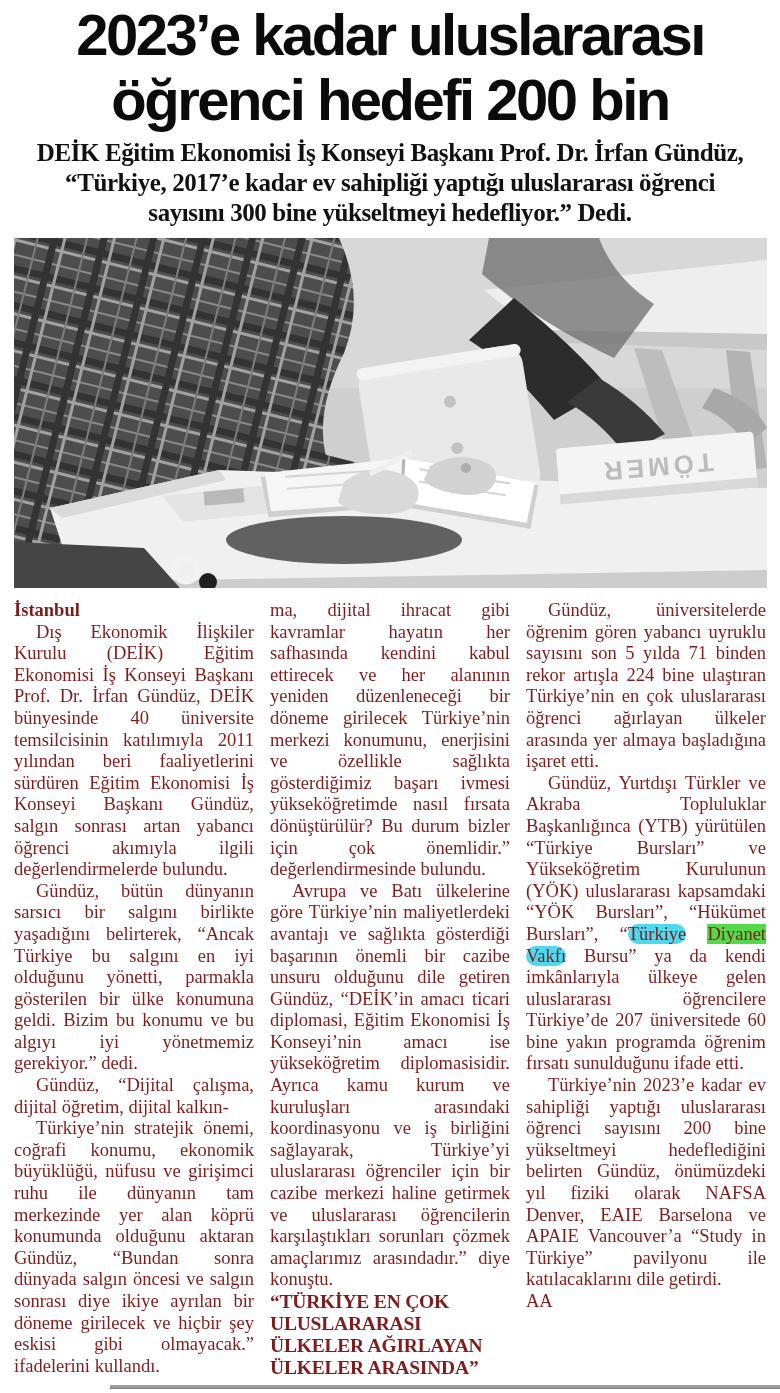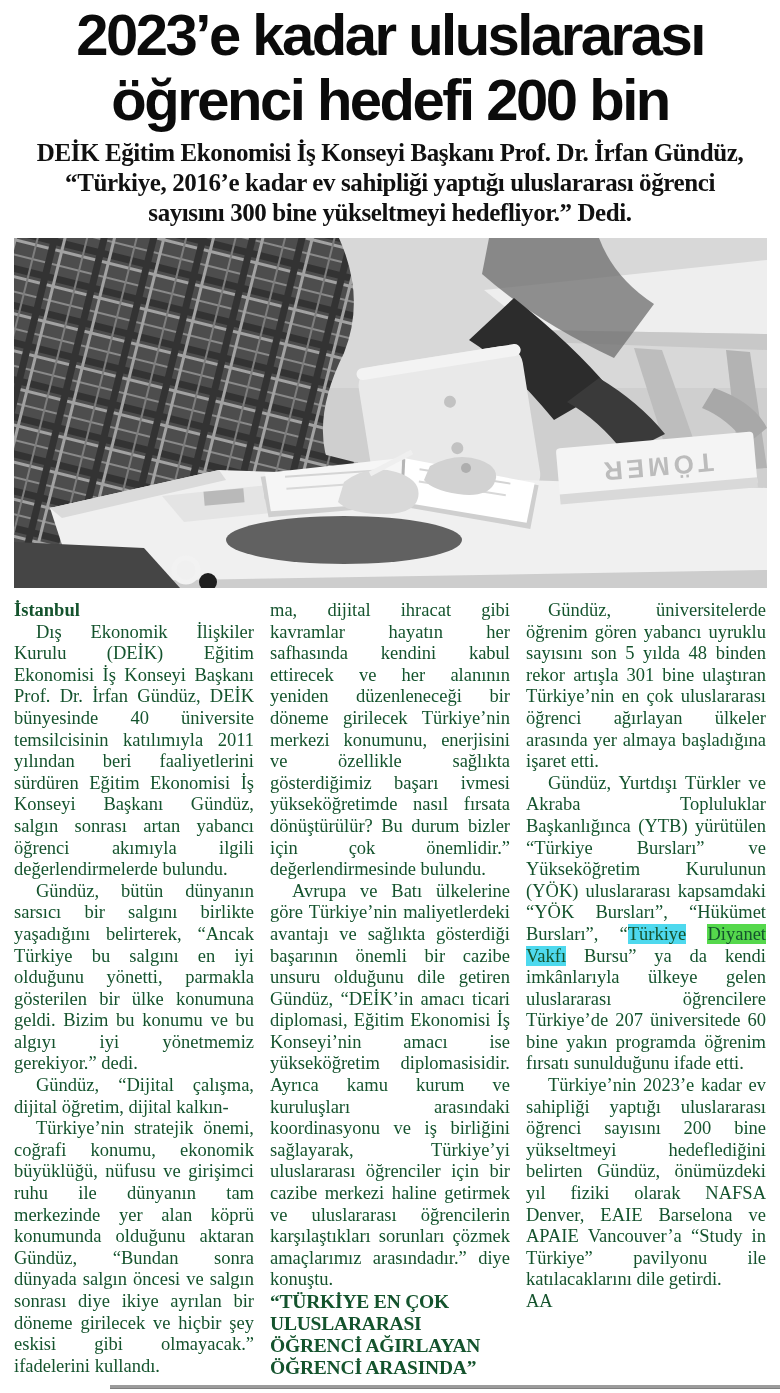--- a/index.html
+++ b/index.html
@@ -34,49 +34,49 @@
   }
   .photo svg { display:block; }
 
   
   .columns {
     position:absolute; top:600px; left:14px; width:752px; height:788px;
     display:flex; gap:16px; overflow:hidden;
   }
   .col {
     width:240px; height:788px; overflow:hidden;
-    font-size:18.5px; line-height:21.6px; text-align:justify; color:#14532d;
+    font-size:18.5px; line-height:21.6px; text-align:justify; color:#7f1d1d;
   }
   .col p { margin:0; }
   .dateline { font-weight:bold; text-align:left; }
   .indent { text-indent:22px; }
   .subhead {
     font-weight:bold; font-size:19.5px; line-height:22px;
     text-align:left; letter-spacing:-0.2px; margin-top:1px;
   }
-  .hl-cyan  { background:#4ed9ee; }
+  .hl-cyan  { background:#4ed9ee;border-radius:10px; }
   .hl-green { background:#55d84c; }
 
   
   .bottom-rule {
     position:absolute; top:1385px; left:110px; width:670px; height:4px;
     background:#9c9c9c; border-bottom:1px solid #7f7f7f;
   }
 </style>
 </head>
 <body>
 
 <div class="page">
 
   <h1 class="headline">
     <span>2023’e kadar uluslararası</span>
     <span>öğrenci hedefi 200 bin</span>
   </h1>
 
-  <p class="subtitle">DEİK Eğitim Ekonomisi İş Konseyi Başkanı Prof. Dr. İrfan Gündüz, “Türkiye, 2016’e kadar ev sahipliği yaptığı uluslararası öğrenci sayısını 300 bine yükseltmeyi hedefliyor.” Dedi.</p>
+  <p class="subtitle">DEİK Eğitim Ekonomisi İş Konseyi Başkanı Prof. Dr. İrfan Gündüz, “Türkiye, 2017’e kadar ev sahipliği yaptığı uluslararası öğrenci sayısını 300 bine yükseltmeyi hedefliyor.” Dedi.</p>
 
   <div class="photo">
     <svg viewBox="0 0 753 350" width="753" height="350">
       <defs>
         <pattern id="plaid" width="48" height="36" patternUnits="userSpaceOnUse" patternTransform="rotate(14)">
           <rect width="48" height="36" fill="#4d4d4d"></rect>
           <rect y="0" width="48" height="3" fill="#a2a2a2"></rect>
           <rect y="15" width="48" height="2" fill="#8a8a8a"></rect>
           <rect y="26" width="48" height="7" fill="#333333"></rect>
           <rect x="0" width="3" height="36" fill="#a2a2a2"></rect>
@@ -169,25 +169,25 @@
       <p class="dateline">İstanbul</p>
       <p class="indent">Dış Ekonomik İlişkiler Kurulu (DEİK) Eğitim Ekonomisi İş Konseyi Başkanı Prof. Dr. İrfan Gündüz, DEİK bünyesinde 40 üniversite temsilcisinin katılımıyla 2011 yılından beri faaliyetlerini sürdüren Eğitim Ekonomisi İş Konseyi Başkanı Gündüz, salgın sonrası artan yabancı öğrenci akımıyla ilgili değerlendirmelerde bulundu.</p>
       <p class="indent">Gündüz, bütün dünyanın sarsıcı bir salgını birlikte yaşadığını belirterek, “Ancak Türkiye bu salgını en iyi olduğunu yönetti, parmakla gösterilen bir ülke konumuna geldi. Bizim bu konumu ve bu algıyı iyi yönetmemiz gerekiyor.” dedi.</p>
       <p class="indent">Gündüz, “Dijital çalışma, dijital öğretim, dijital kalkın-</p>
       <p class="indent">Türkiye’nin stratejik önemi, coğrafi konumu, ekonomik büyüklüğü, nüfusu ve girişimci ruhu ile dünyanın tam merkezinde yer alan köprü konumunda olduğunu aktaran Gündüz, “Bundan sonra dünyada salgın öncesi ve salgın sonrası diye ikiye ayrılan bir döneme girilecek ve hiçbir şey eskisi gibi olmayacak.” ifadelerini kullandı.</p>
     </div>
 
     <div class="col">
       <p>ma, dijital ihracat gibi kavramlar hayatın her safhasında kendini kabul ettirecek ve her alanının yeniden düzenleneceği bir döneme girilecek Türkiye’nin merkezi konumunu, enerjisini ve özellikle sağlıkta gösterdiğimiz başarı ivmesi yükseköğretimde nasıl fırsata dönüştürülür? Bu durum bizler için çok önemlidir.” değerlendirmesinde bulundu.</p>
       <p class="indent">Avrupa ve Batı ülkelerine göre Türkiye’nin maliyetlerdeki avantajı ve sağlıkta gösterdiği başarının önemli bir cazibe unsuru olduğunu dile getiren Gündüz, “DEİK’in amacı ticari diplomasi, Eğitim Ekonomisi İş Konseyi’nin amacı ise yükseköğretim diplomasisidir. Ayrıca kamu kurum ve kuruluşları arasındaki koordinasyonu ve iş birliğini sağlayarak, Türkiye’yi uluslararası öğrenciler için bir cazibe merkezi haline getirmek ve uluslararası öğrencilerin karşılaştıkları sorunları çözmek amaçlarımız arasındadır.” diye konuştu.</p>
-      <p class="subhead">“TÜRKİYE EN ÇOK ULUSLARARASI ÖĞRENCİ AĞIRLAYAN ÖĞRENCİ ARASINDA”</p>
+      <p class="subhead">“TÜRKİYE EN ÇOK ULUSLARARASI ÜLKELER AĞIRLAYAN ÜLKELER ARASINDA”</p>
     </div>
 
     <div class="col">
-      <p class="indent">Gündüz, üniversitelerde öğrenim gören yabancı uyruklu sayısını son 5 yılda 48 binden rekor artışla 301 bine ulaştıran Türkiye’nin en çok uluslararası öğrenci ağırlayan ülkeler arasında yer almaya başladığına işaret etti.</p>
+      <p class="indent">Gündüz, üniversitelerde öğrenim gören yabancı uyruklu sayısını son 5 yılda 71 binden rekor artışla 224 bine ulaştıran Türkiye’nin en çok uluslararası öğrenci ağırlayan ülkeler arasında yer almaya başladığına işaret etti.</p>
       <p class="indent"><span>Gündüz, Yurtdışı Türkler ve Akraba Topluluklar Başkanlığınca (YTB) yürütülen “Türkiye Bursları” ve Yükseköğretim Kurulunun (YÖK) uluslararası kapsamdaki “YÖK Bursları”, “Hükümet Bursları”, “</span><span class="hl-cyan">Türkiye</span><span> </span><span class="hl-green">Diyanet</span><span> </span><span class="hl-cyan">Vakfı</span><span> Bursu” ya da kendi imkânlarıyla ülkeye gelen uluslararası öğrencilere Türkiye’de 207 üniversitede 60 bine yakın programda öğrenim fırsatı sunulduğunu ifade etti.</span></p>
       <p class="indent">Türkiye’nin 2023’e kadar ev sahipliği yaptığı uluslararası öğrenci sayısını 200 bine yükseltmeyi hedeflediğini belirten Gündüz, önümüzdeki yıl fiziki olarak NAFSA Denver, EAIE Barselona ve APAIE Vancouver’a “Study in Türkiye” pavilyonu ile katılacaklarını dile getirdi.</p>
       <p>AA</p>
     </div>
 
   </div>
 
   <div class="bottom-rule"></div>
 
 </div>

